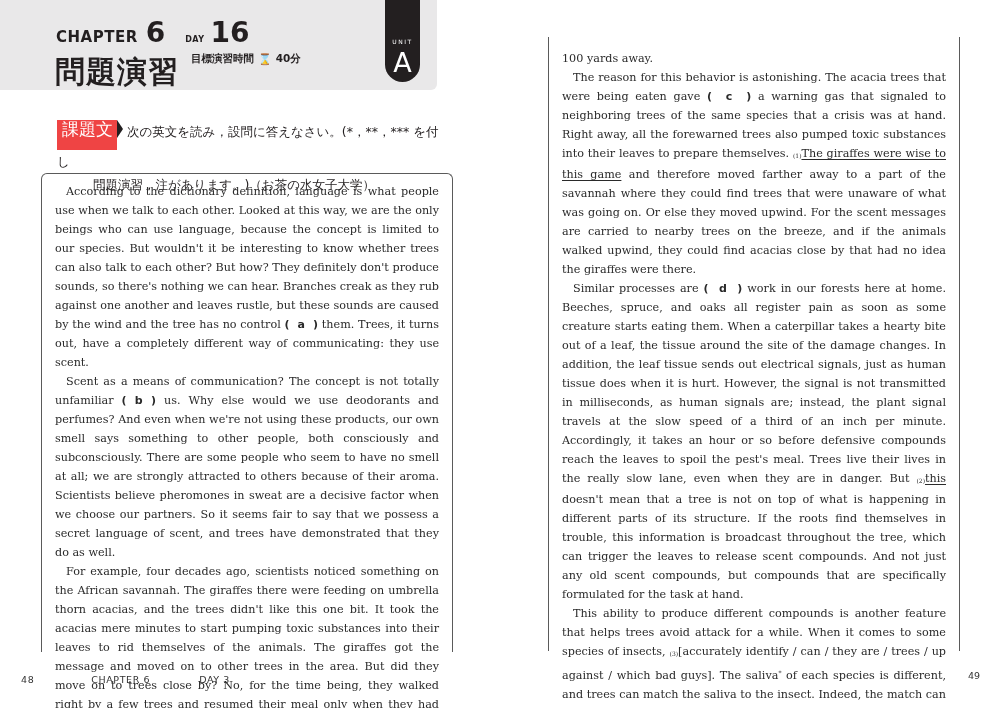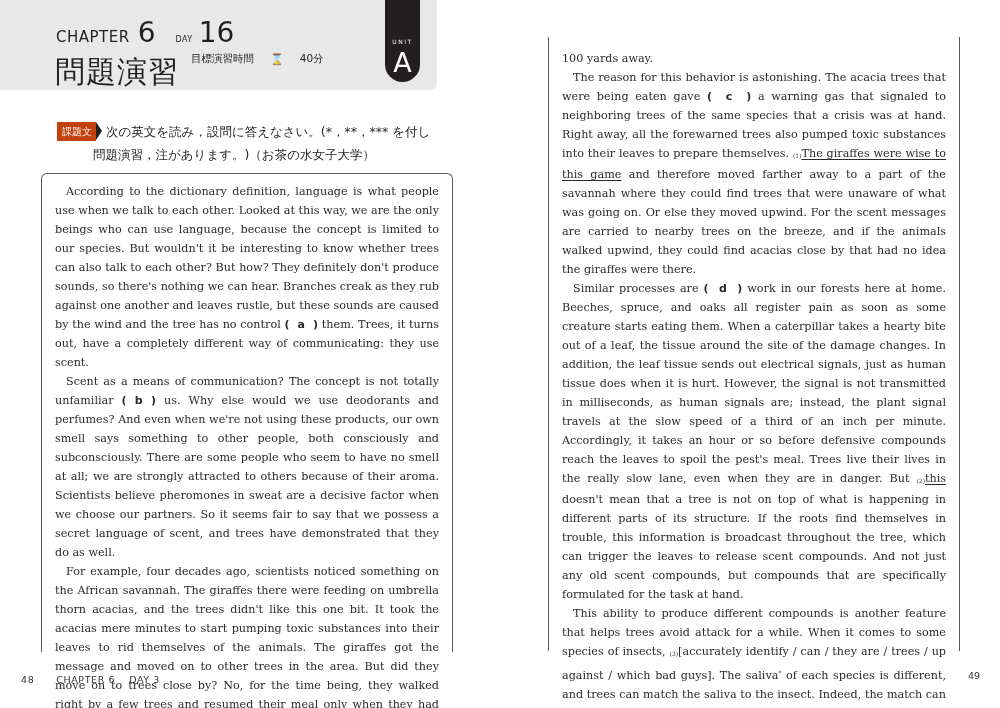--- a/index.html
+++ b/index.html
@@ -3,53 +3,53 @@
 <meta charset="utf-8">
 <style>
   html, body { margin: 0; padding: 0; }
   body {
     width: 1000px; height: 708px; position: relative; overflow: hidden;
     background: #ffffff; color: #2a2a2a;
     font-family: "DejaVu Serif", "Liberation Serif", serif;
   }
   .header-box {
     position: absolute; left: 0; top: 0; width: 437px; height: 90px;
-    background: #e9e8e9; border-bottom-right-radius: 6px;
+    background: #e9e8e9; border-bottom-right-radius: 6px; font-weight: bold;
   }
   .chapter-line {
     position: absolute; left: 56px; top: 16px; display: flex; align-items: baseline;
     font-family: "DejaVu Sans", "Liberation Sans", sans-serif; color: #231f20;
   }
   .chapter-label { font-size: 15px; letter-spacing: 0.5px; }
   .chapter-num { font-size: 28px; margin-left: 8px; margin-right: 20px; }
   .day-label { font-size: 8px; letter-spacing: 0.5px; margin-right: 6px; }
   .day-num { font-size: 28px; }
   .title-line {
     position: absolute; left: 55px; top: 52px; display: flex; align-items: flex-start;
     font-family: "DejaVu Sans", "Liberation Sans", sans-serif; color: #231f20;
   }
   .page-title { font-size: 30px; letter-spacing: 1px; }
-  .target-time { font-size: 10.5px; margin-left: 12px; display: flex; align-items: center; gap: 16px; }
+  .target-time { font-size: 10.5px; margin-left: 12px; display: flex; align-items: center; gap: 4px; }
   .hourglass { font-size: 11px; }
   .unit-tab {
     position: absolute; left: 385px; top: 0; width: 35px; height: 82px;
     background: #231f20; border-bottom-left-radius: 18px; border-bottom-right-radius: 18px;
     color: #fff; text-align: center;
     font-family: "DejaVu Sans", "Liberation Sans", sans-serif;
   }
   .unit-label { position: absolute; top: 38px; left: 0; right: 0; font-size: 6px; letter-spacing: 1.5px; }
   .unit-letter { position: absolute; top: 48px; left: 0; right: 0; font-size: 27px; line-height: 30px; }
 
   .task-row {
     position: absolute; left: 57px; top: 120px; width: 390px;
     font-family: "DejaVu Sans", "Liberation Sans", sans-serif; font-size: 12.5px; line-height: 23px; color: #231f20;
   }
   .task-badge {
-    display: inline-block; background: #c2410c; color: #fff;
-    padding: 0 4px 0 5px; height: 19px; line-height: 19px; font-size: 10px;
+    display: inline-block; background: #ef4444; color: #fff;
+    padding: 0 4px 0 5px; height: 30px; line-height: 19px; font-size: 17px;
     position: relative; margin-right: 10px; vertical-align: 1px;
   }
   .task-badge::after {
     content: ""; position: absolute; right: -6px; top: 0;
     border-top: 9.5px solid transparent; border-bottom: 9.5px solid transparent;
     border-left: 6px solid #231f20;
   }
   .task-text-cont { padding-left: 36px; display: block; }
 
   .left-box {
@@ -73,21 +73,21 @@
     font-family: "DejaVu Sans", "Liberation Sans", sans-serif; font-weight: bold; font-size: 11px;
     white-space: pre;
   }
   .ul { text-decoration: underline; text-underline-offset: 2px; }
   .qnum { font-size: 6px; vertical-align: -1px; }
   .sup { font-size: 6px; vertical-align: 4px; }
 
   .footer-left {
     position: absolute; left: 21px; top: 674px;
     font-family: "DejaVu Sans", "Liberation Sans", sans-serif; font-size: 9.5px; color: #333;
-    display: flex; letter-spacing: 0.6px;
+    display: flex; letter-spacing: 0.6px; gap: 35px;
   }
   .footer-left .pnum { margin-right: 22px; }
   .footer-left .fchap { margin-right: 14px; }
   .footer-right {
     position: absolute; left: 968px; top: 670px;
     font-family: "DejaVu Sans", "Liberation Sans", sans-serif; font-size: 9.5px; color: #333;
   }
 </style>
 </head>
 <body>

